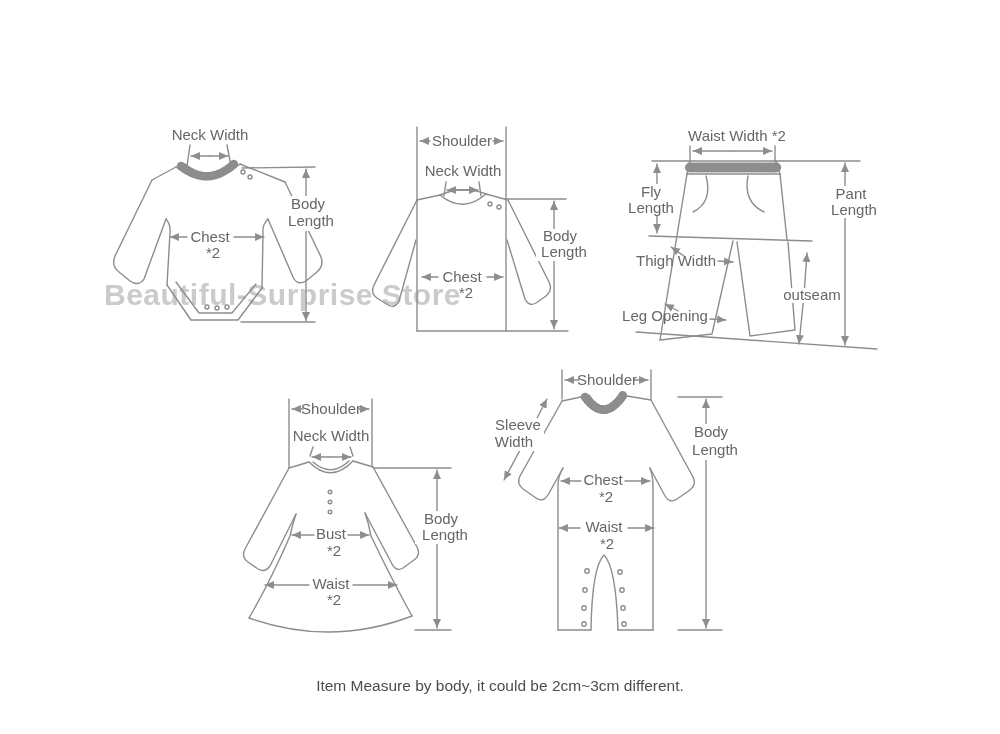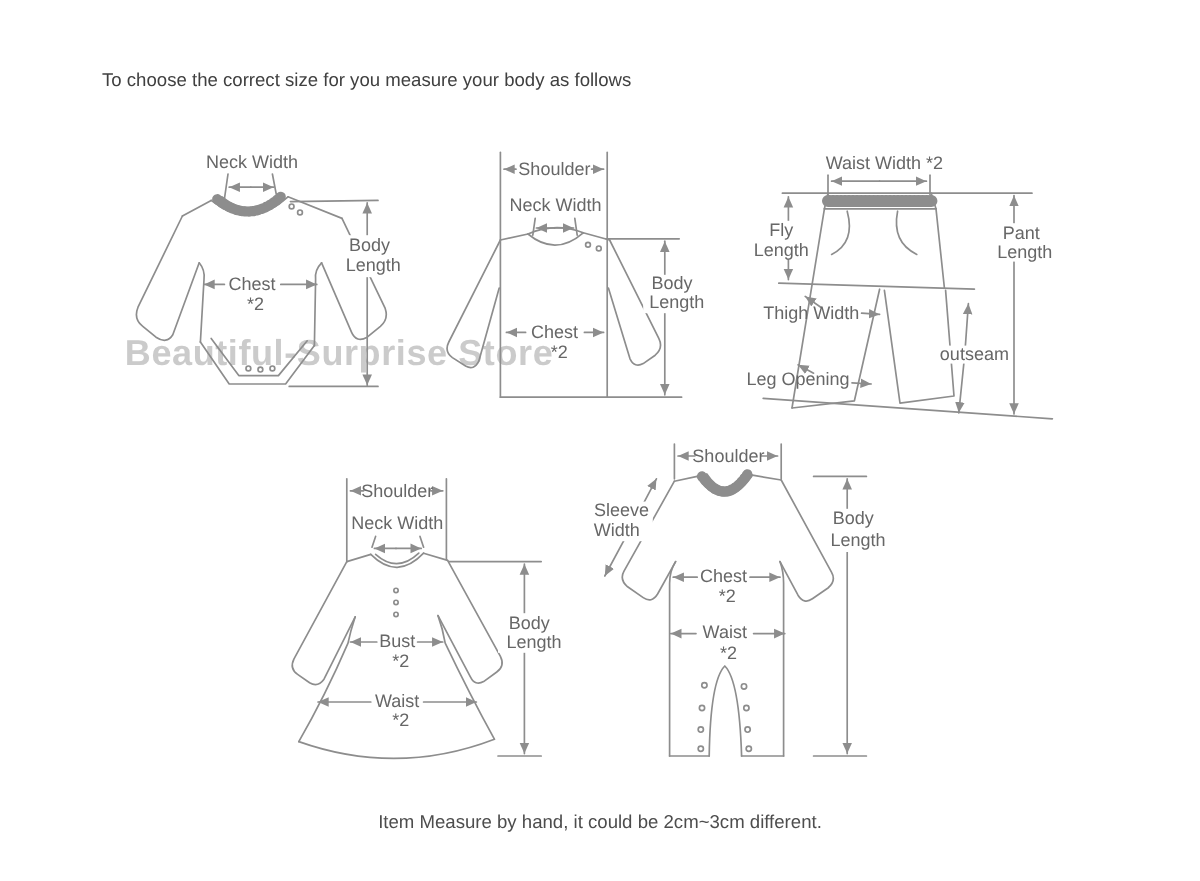--- a/index.html
+++ b/index.html
@@ -34,23 +34,22 @@
   text {
     font-family:"Liberation Sans", sans-serif; font-size:15px;
     fill:#676767; stroke:none; text-anchor:middle;
   }
 </style>
 </head>
 <body>
 
 <div class="page">
 
-  <div class="subtitle">To choose the correct size for you measure your body as follows</div>
   <div class="watermark">Beautiful-Surprise Store</div>
-  <div class="footer-note">Item Measure by hand, it could be 2cm~3cm different.</div>
+  <div class="footer-note">Item Measure by body, it could be 2cm~3cm different.</div>
 
   <svg class="diagrams" width="1000" height="734" viewBox="0 0 1000 734">
     <defs>
       <marker id="ah" viewBox="0 0 10 10" refX="8.5" refY="5" markerWidth="7.5" markerHeight="7.5" orient="auto">
         <path d="M0,1.2 L8.5,5 L0,8.8 z" fill="#8d8d8d" stroke="none"></path>
       </marker>
     </defs>
 
     <g class="art">
       <g>

